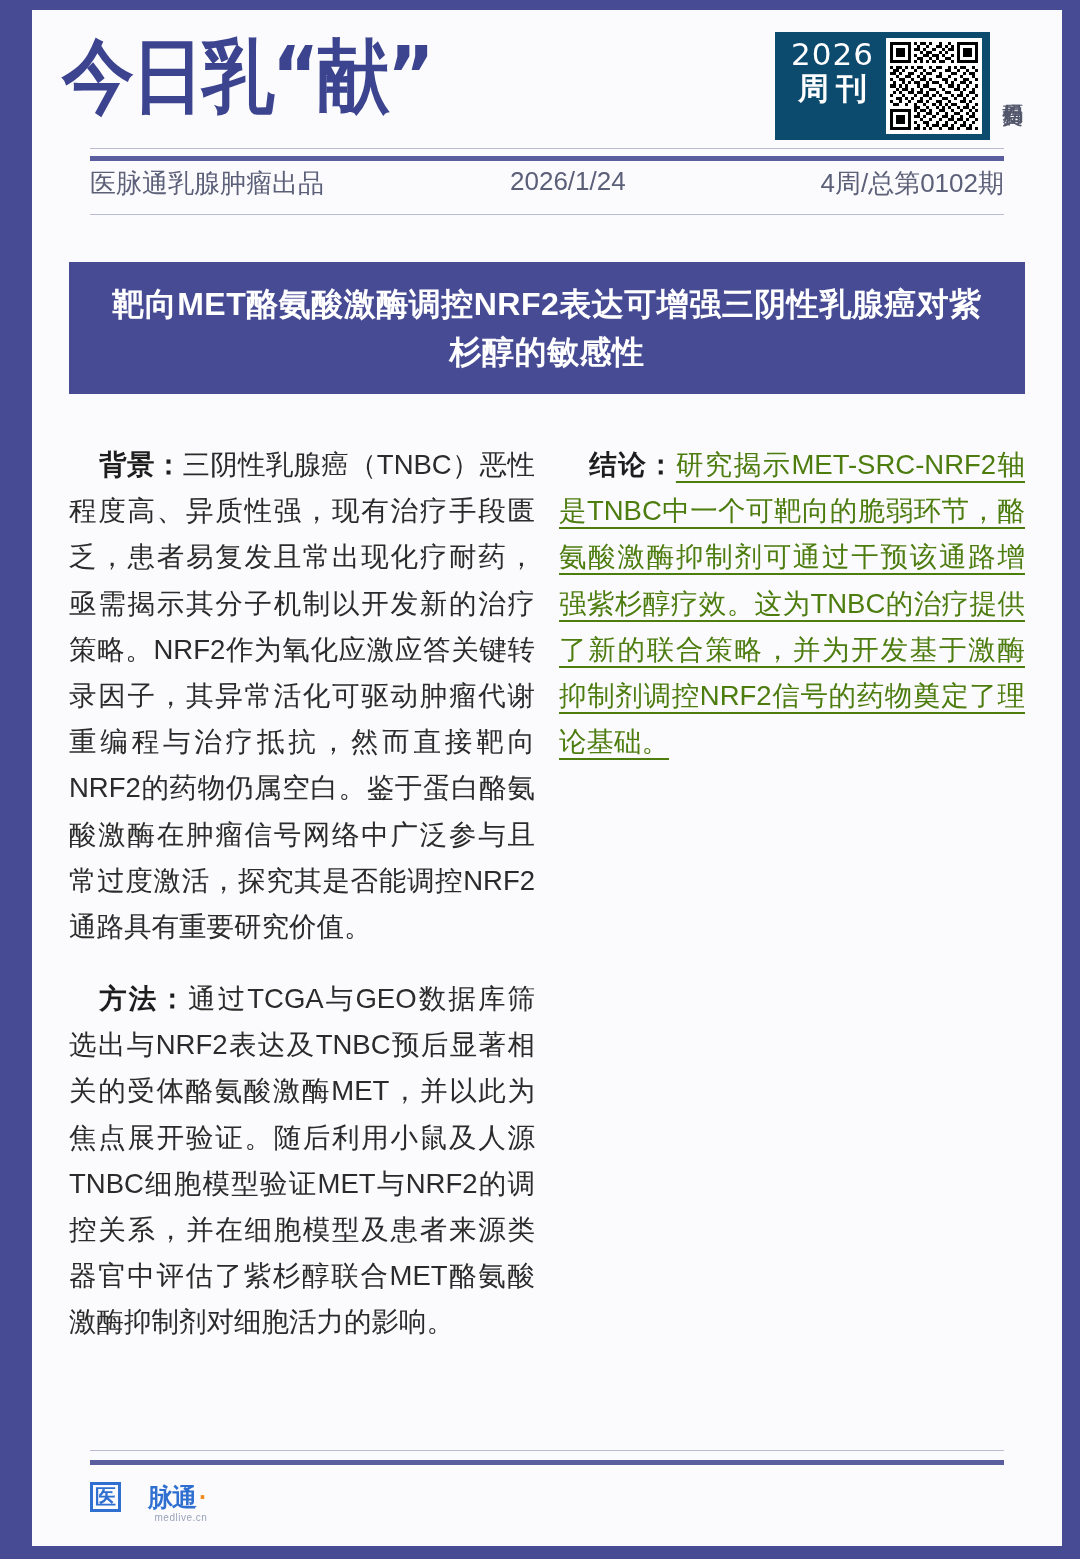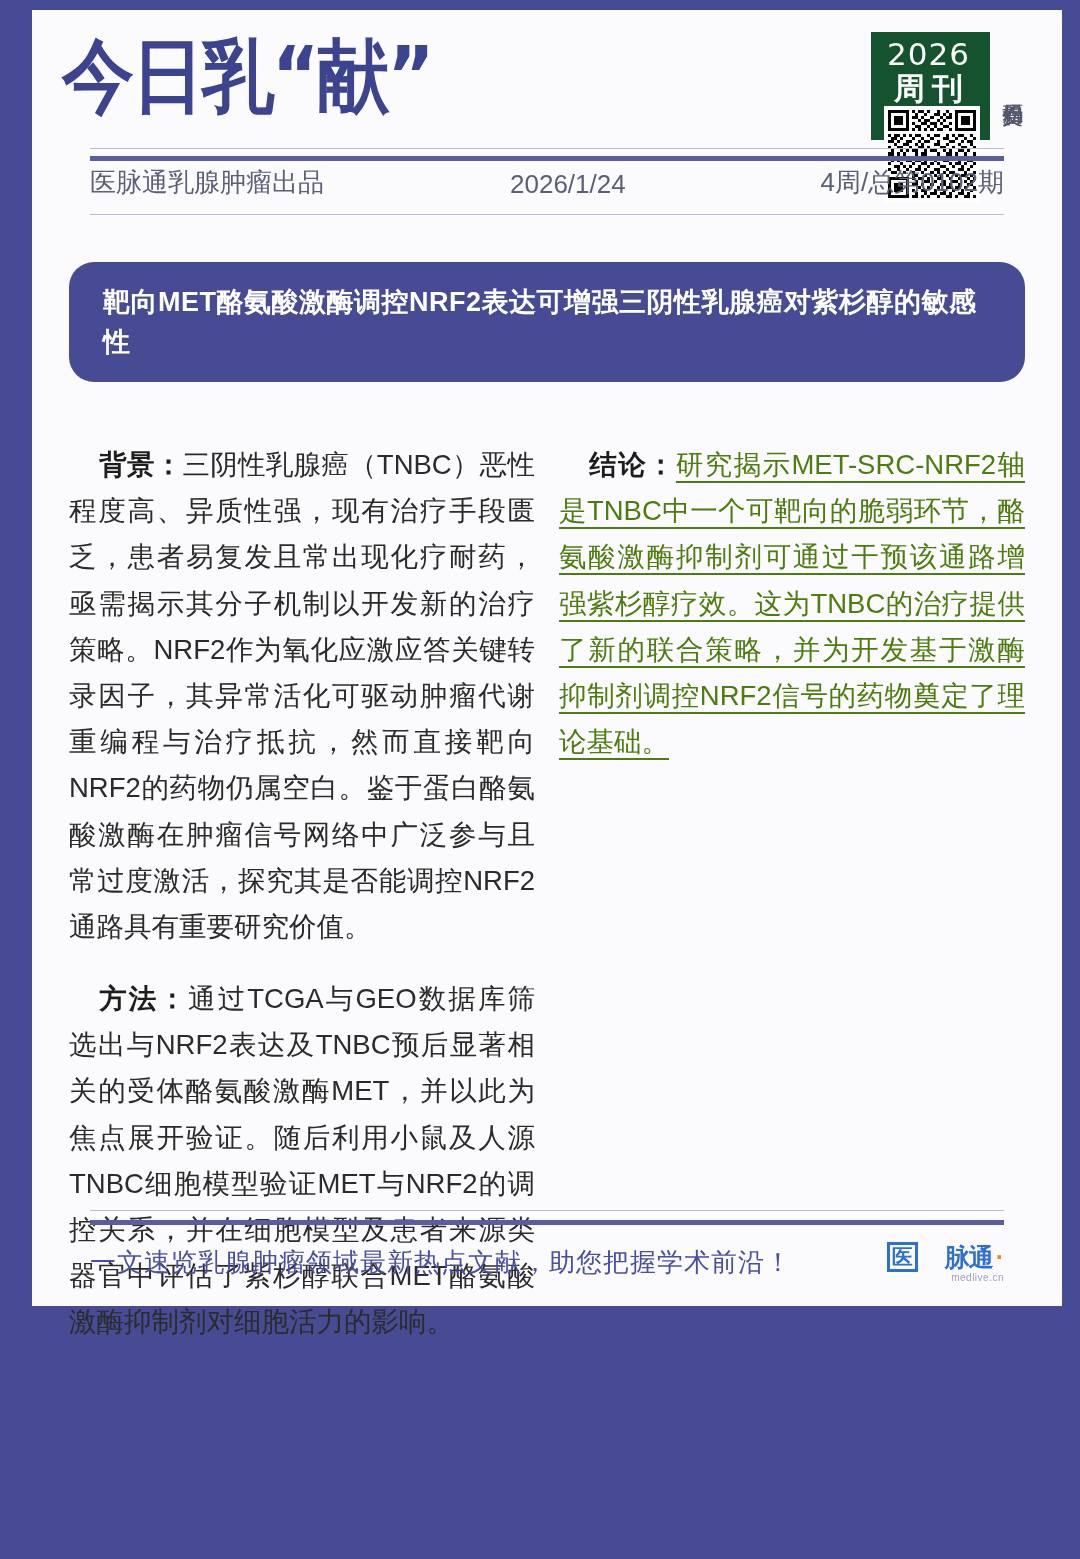--- a/index.html
+++ b/index.html
@@ -11,21 +11,21 @@
   .page {
     position: relative;
     width: 1080px; height: 1559px;
     background: #474b94;
     overflow: hidden;
   }
   
   .card {
     position: absolute;
     left: 32px; top: 10px;
-    width: 1030px; height: 1296px;
+    width: 1030px; height: 1536px;
     background: #fbfbfd;
   }
 
   
   .header {
     position: relative;
     height: 208px;
     padding: 0 28px;
   }
   .masthead {
@@ -39,24 +39,23 @@
     font-family: "DejaVu Sans", sans-serif;
     transform: scaleY(1.12);
     transform-origin: left top;
   }
 
   .qrblock {
     position: absolute;
     right: 72px; top: 22px;
     display: flex;
     align-items: flex-start;
-    background: #14532d;
+    background: #0c4a6e;
     padding: 6px 8px 6px 10px;
     height: 108px;
-    flex-direction: column;
   }
   .qr-year {
     display: flex; flex-direction: column;
     justify-content: center; align-items: center;
     color: #ffffff;
     padding: 0 12px 0 6px;
     font-family: "DejaVu Sans", sans-serif;
   }
   .qr-year .yr { font-size: 31px; font-weight: 400; line-height: 1.05; letter-spacing: 1px; }
   .qr-year .wk { font-size: 31px; font-weight: 700; line-height: 1.15; letter-spacing: 7px; text-indent: 7px; }
@@ -90,47 +89,46 @@
   .rule-thick {
     position: absolute;
     left: 58px; right: 58px;
     height: 5px;
     background: #5a5e9e;
   }
 
   .metarow {
     position: absolute;
     left: 58px; right: 58px;
-    top: 144px;
+    top: 156px;
     height: 46px;
     display: flex;
-    align-items: flex-end;
+    align-items: flex-start;
     color: #5b5f78;
     font-size: 26px;
   }
   .metarow .m1 { flex: 0 0 auto; }
   .metarow .m2 { position: absolute; left: 420px; }
   .metarow .m3 { position: absolute; right: 0; }
 
   
   .titlebanner {
     position: absolute;
     left: 37px; top: 252px;
     width: 956px;
     min-height: 120px;
     background: #474b94;
     color: #ffffff;
     display: flex; align-items: center; justify-content: center;
     padding: 18px 34px;
-    text-align: left;
-    font-size: 27px;
+    text-align: center;
+    font-size: 32px;
     font-weight: 700;
     line-height: 1.5;
     letter-spacing: 0.5px;
-    border-radius: 25px;
   }
 
   
   .columns {
     position: absolute;
     left: 37px; top: 432px;
     width: 956px;
     display: flex;
     gap: 24px;
   }
@@ -497,21 +495,20 @@
           <span class="lead">结论：</span><span class="ul-hl">研究揭示MET-SRC-NRF2轴是TNBC中一个可靶向的脆弱环节，酪氨酸激酶抑制剂可通过干预该通路增强紫杉醇疗效。这为TNBC的治疗提供了新的联合策略，并为开发基于激酶抑制剂调控NRF2信号的药物奠定了理论基础。</span>
         </p>
       </div>
 
     </div>
 
     <div class="footer">
       <div class="rule-thin"></div>
       <div class="rule-thick"></div>
       <div class="footline">
-        <span class="foottext">一文速览乳腺肿瘤领域最新热点文献，助您把握学术前沿！</span>
         <span class="brandlogo">
           <span class="bmark">
             <span class="bbox">医</span>
             <span class="btxt">脉通</span>
             <span class="accent">·</span>
           </span>
           <span class="burl">medlive.cn</span>
         </span>
       </div>
     </div>

